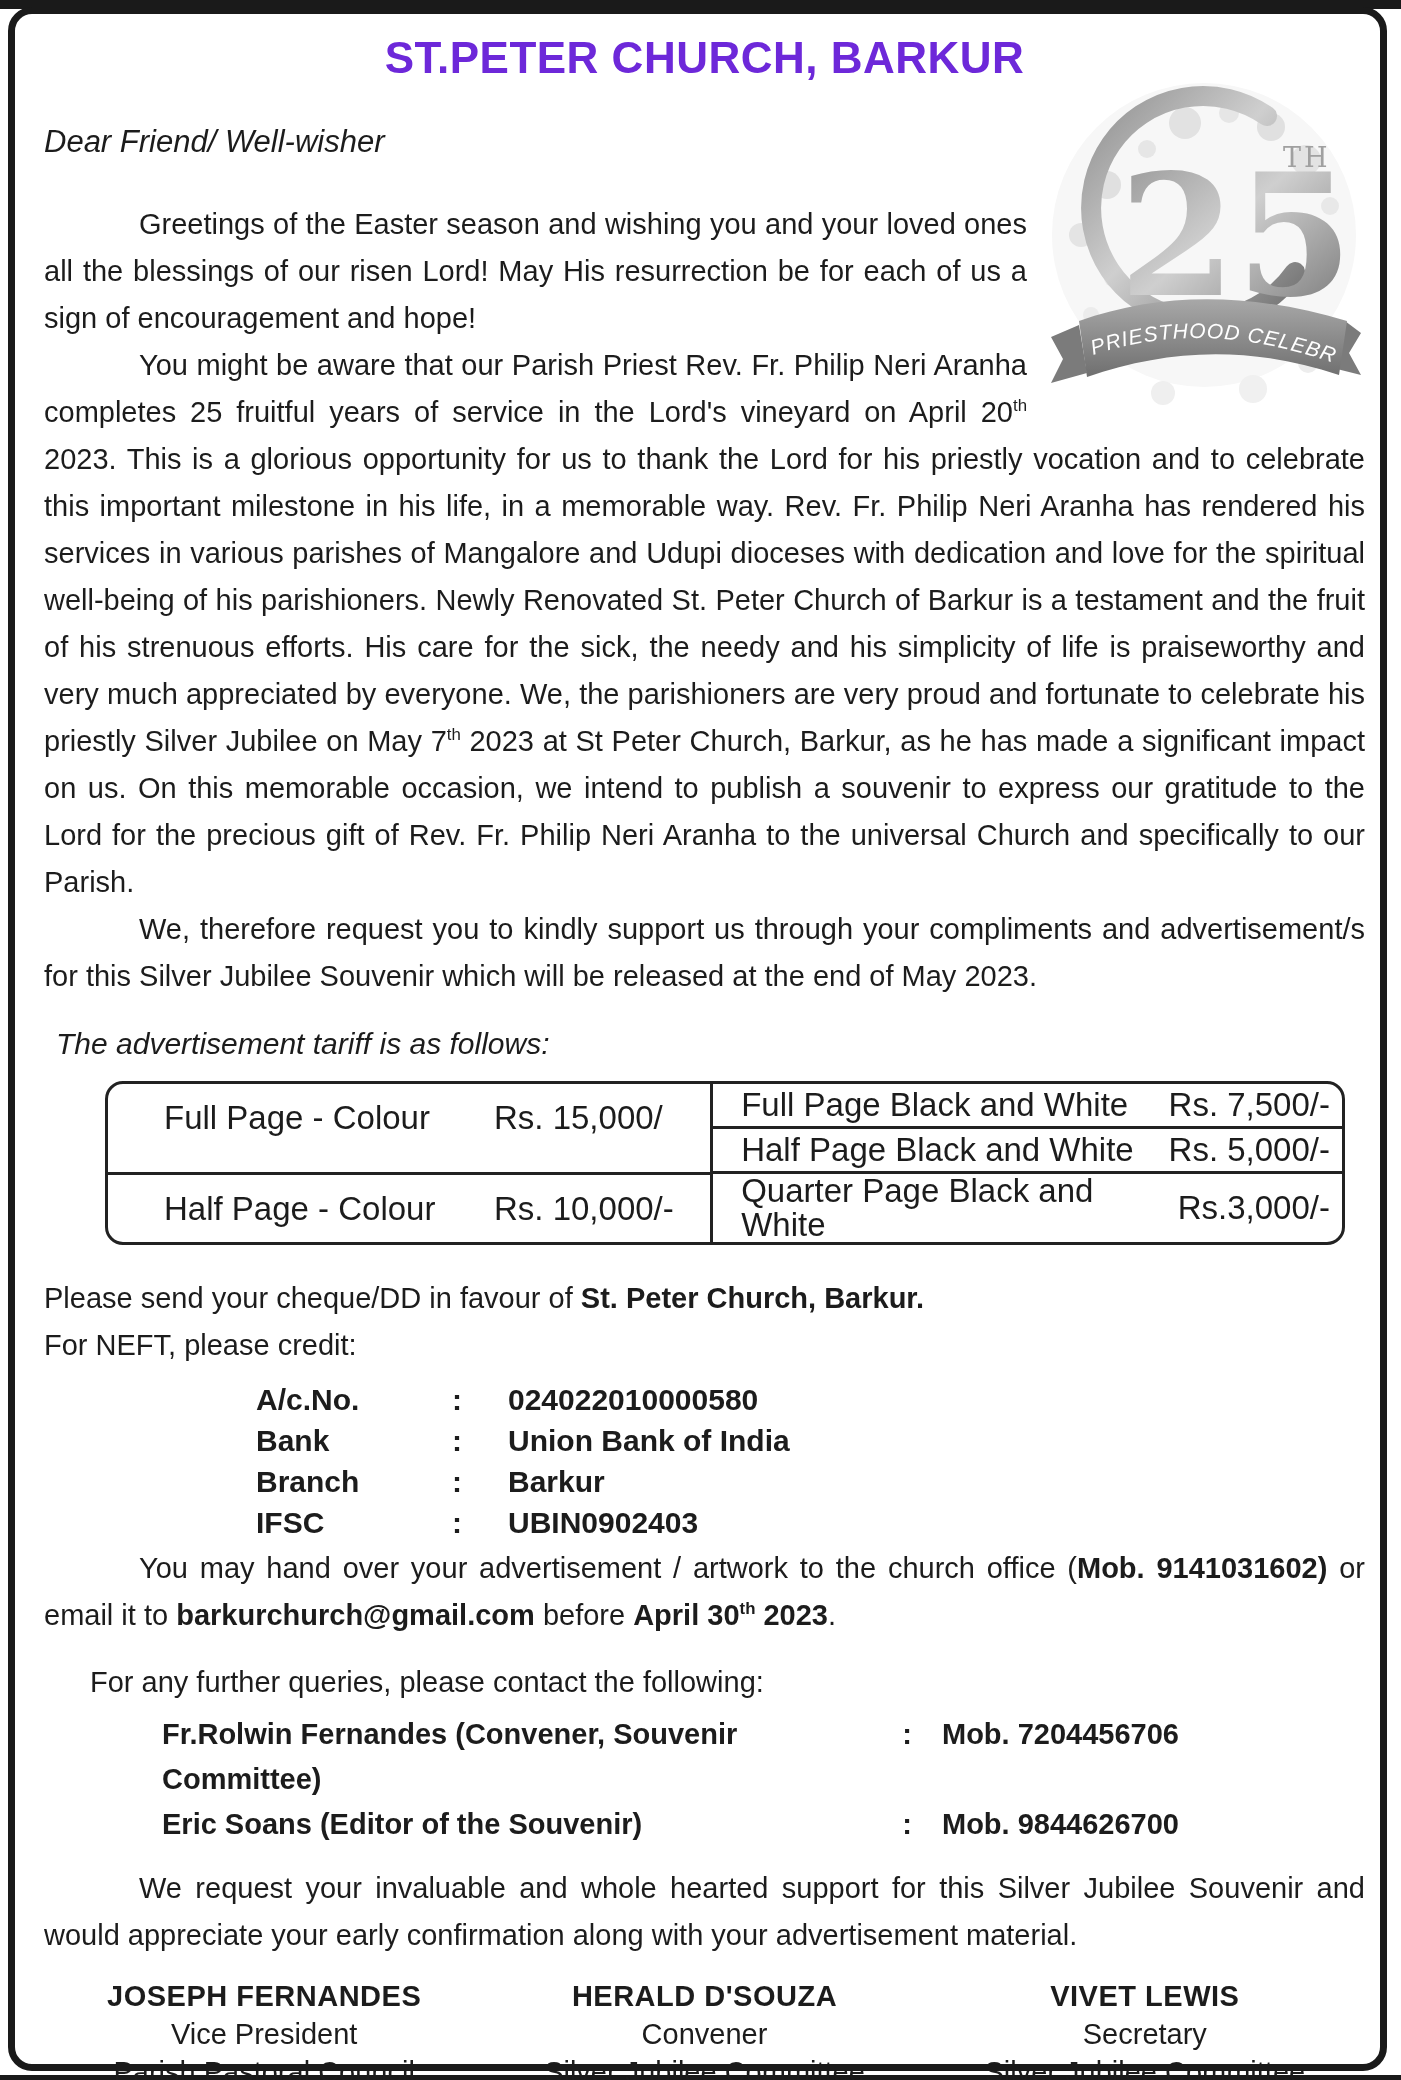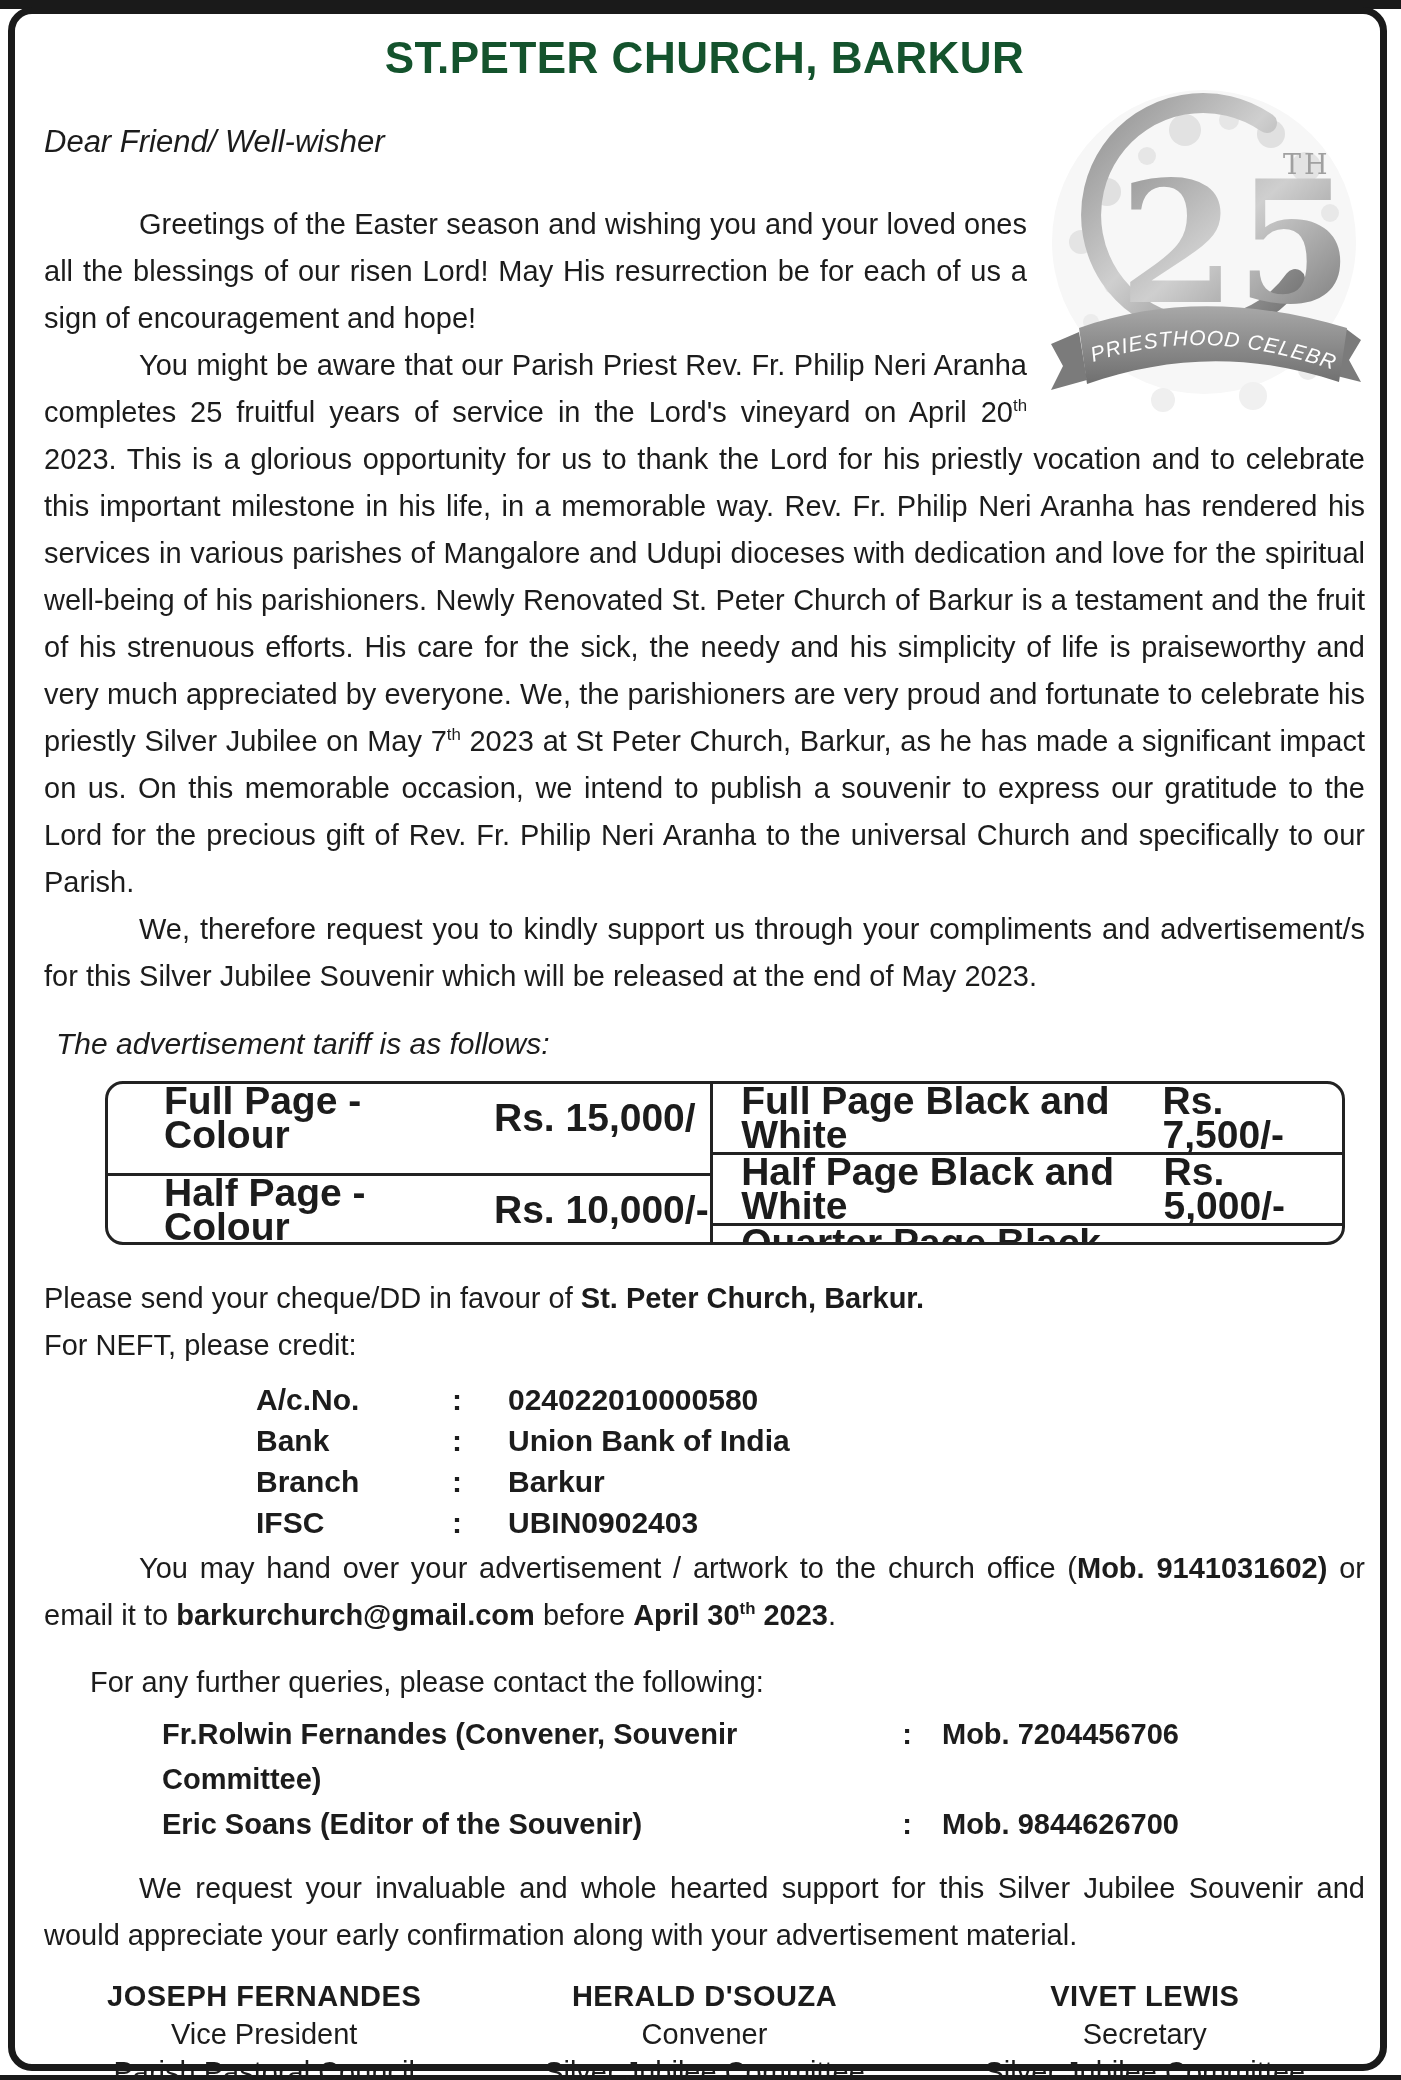--- a/index.html
+++ b/index.html
@@ -13,33 +13,33 @@
   .frame{
     position:absolute;top:7px;left:8px;right:14px;bottom:9px;
     border:7px solid #1a1a1a;border-radius:24px;pointer-events:none;z-index:5;
   }
   .content{
     position:absolute;top:20px;left:44px;right:36px;
     font-size:29px;line-height:47px;
   }
   .doc-title{
     text-align:center;font-size:44px;font-weight:bold;line-height:52px;
-    margin:12px 0 12px 0;letter-spacing:0.5px;color:#14532d;
+    margin:12px 0 5px 0;letter-spacing:0.5px;color:#6d28d9;
   }
   .logo-float{float:right;width:322px;height:322px;margin-left:16px;}
   .logo-float svg{margin-top:-26px;display:block;}
   .salutation{font-style:italic;font-size:31px;margin-top:34px;}
   .para{text-align:justify;text-indent:95px;margin:0;}
   .para-first{margin-top:36px;}
   sup{font-size:0.58em;vertical-align:super;line-height:0;}
   .b{font-weight:bold;}
   .tariff-heading{font-style:italic;font-size:30px;margin:20px 0 0 12px;}
   .tariff-table{
     display:flex;border:3px solid #222;border-radius:18px;overflow:hidden;
-    margin:14px 20px 0 61px;height:158px;font-weight:bold;font-size:39px;line-height:34px;
+    margin:14px 20px 0 61px;height:158px;font-weight:normal;font-size:33px;line-height:34px;
   }
   .tt-left{width:48.8%;border-right:3px solid #222;display:flex;flex-direction:column;}
   .tt-left-row{flex:1;display:flex;align-items:center;padding-left:56px;}
   .tt-left-row + .tt-left-row{border-top:3px solid #222;margin-top:21px;}
   .tt-left-label{width:330px;}
   .tt-right{flex:1;display:flex;flex-direction:column;}
   .tt-right-row{flex:1;display:flex;align-items:center;justify-content:space-between;padding:0 12px 0 28px;}
   .tt-right-row + .tt-right-row{border-top:3px solid #222;}
   .cheque-line{margin-top:30px;}
   .bank-block{margin:10px 0 0 212px;font-weight:bold;font-size:30px;}

